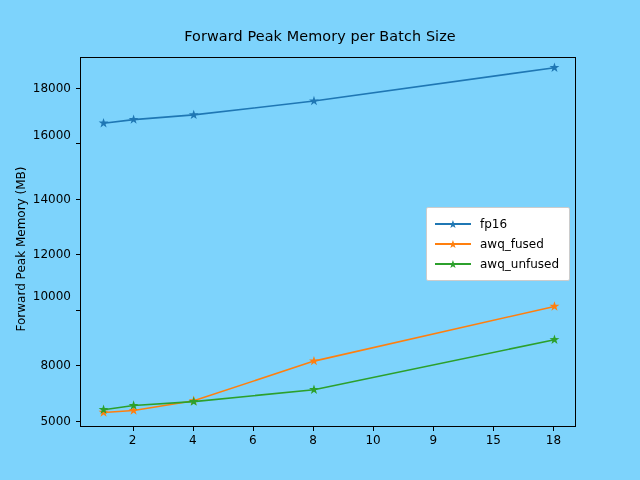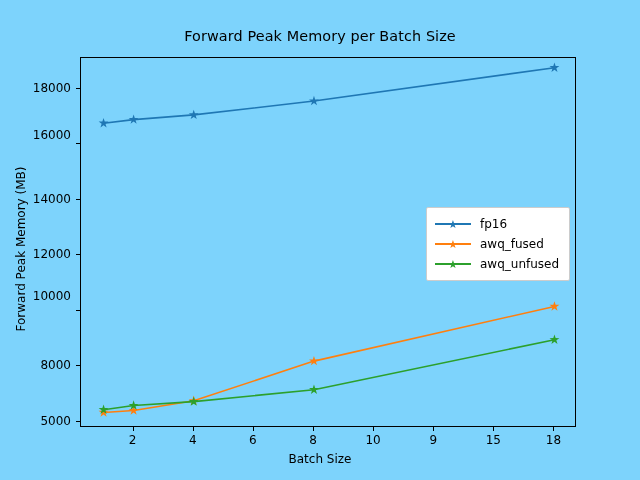--- a/index.html
+++ b/index.html
@@ -172,21 +172,20 @@
       <div class="xtick-label" style="left: 132.606px;">2</div>
       <div class="xtick-label" style="left: 192.727px;">4</div>
       <div class="xtick-label" style="left: 252.848px;">6</div>
       <div class="xtick-label" style="left: 312.97px;">8</div>
       <div class="xtick-label" style="left: 373.091px; text-align: center;">10</div>
       <div class="xtick-label" style="left: 433.212px;">9</div>
       <div class="xtick-label" style="left: 493.333px;">15</div>
       <div class="xtick-label" style="left: 553.455px;">18</div>
     </div>
 
-  <div id="xlabel">Batch Size</div>
 
   <div id="plot-area">
     <svg id="plot-svg" viewBox="0 0 496 370" preserveAspectRatio="none">
         <g>
           <polyline points="22.55,65.23 52.61,61.62 112.73,56.90 232.97,43.02 473.45,9.71" fill="none" stroke="#1f77b4" stroke-width="1.6" stroke-linejoin="round" stroke-linecap="round"></polyline>
           <path d="M22.55,60.03 L23.72,63.61 L27.49,63.62 L24.45,65.85 L25.60,69.44 L22.55,67.23 L19.49,69.44 L20.64,65.85 L17.60,63.62 L21.37,63.61 Z" fill="#1f77b4" stroke="none"></path>
           <path d="M52.61,56.42 L53.78,60.00 L57.55,60.01 L54.51,62.24 L55.66,65.83 L52.61,63.62 L49.55,65.83 L50.70,62.24 L47.66,60.01 L51.43,60.00 Z" fill="#1f77b4" stroke="none"></path>
           <path d="M112.73,51.70 L113.90,55.28 L117.67,55.29 L114.63,57.52 L115.78,61.11 L112.73,58.90 L109.67,61.11 L110.83,57.52 L107.78,55.29 L111.55,55.28 Z" fill="#1f77b4" stroke="none"></path>
           <path d="M232.97,37.82 L234.15,41.41 L237.92,41.42 L234.87,43.64 L236.03,47.23 L232.97,45.02 L229.91,47.23 L231.07,43.64 L228.02,41.42 L231.79,41.41 Z" fill="#1f77b4" stroke="none"></path>
           <path d="M473.45,4.51 L474.63,8.10 L478.40,8.11 L475.36,10.33 L476.51,13.92 L473.45,11.71 L470.40,13.92 L471.55,10.33 L468.51,8.11 L472.28,8.10 Z" fill="#1f77b4" stroke="none"></path>

